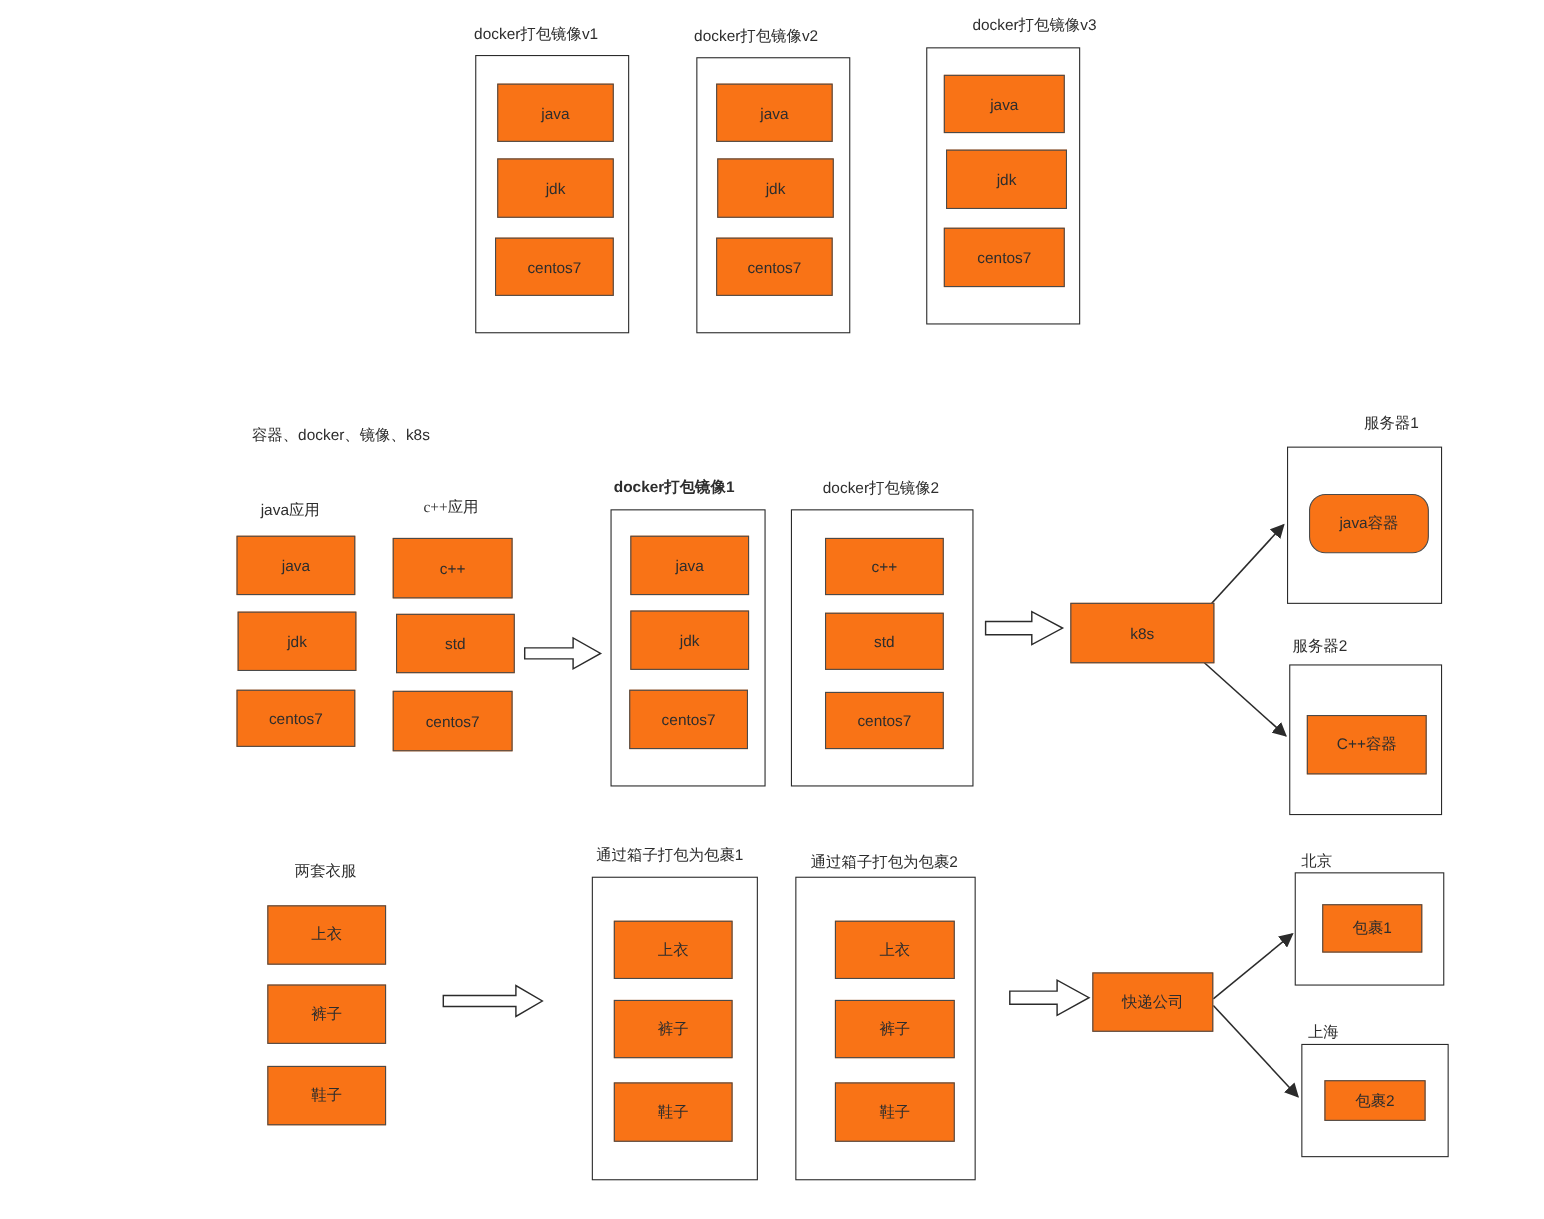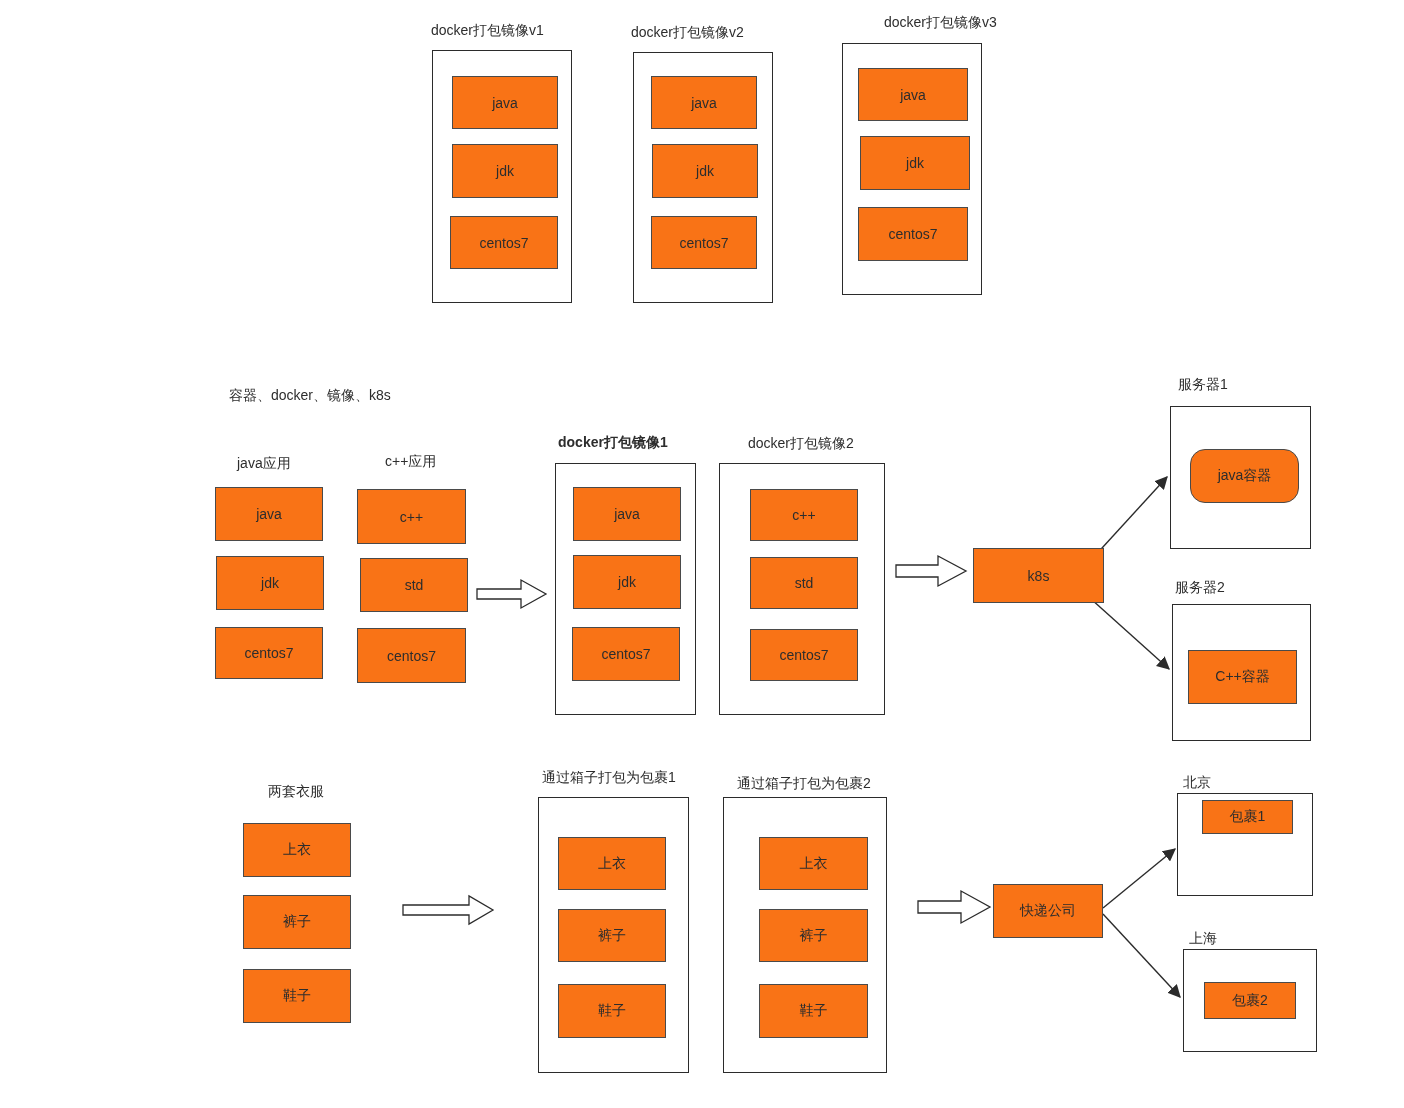--- a/index.html
+++ b/index.html
@@ -64,40 +64,40 @@
   <div class="box" style="left:860px;top:136px;width:110px;height:54px;">jdk</div>
   <div class="box" style="left:858px;top:207px;width:110px;height:54px;">centos7</div>
 
   <div class="lbl" style="left:229px;top:388px;">容器、docker、镜像、k8s</div>
 
   <div class="lbl" style="left:237px;top:456px;">java应用</div>
   <div class="box" style="left:215px;top:487px;width:108px;height:54px;">java</div>
   <div class="box" style="left:216px;top:556px;width:108px;height:54px;">jdk</div>
   <div class="box" style="left:215px;top:627px;width:108px;height:52px;">centos7</div>
 
-  <div class="lbl" style="left:385px;top:454px;">c++应用</div>
+  <div class="lbl" style="left:385px;top:454px;font-family:Liberation Serif, serif;">c++应用</div>
   <div class="box" style="left:357px;top:489px;width:109px;height:55px;">c++</div>
   <div class="box" style="left:360px;top:558px;width:108px;height:54px;">std</div>
   <div class="box" style="left:357px;top:628px;width:109px;height:55px;">centos7</div>
 
   <div class="lbl" style="left:558px;top:435px;font-weight:bold;">docker打包镜像1</div>
   <div class="container" style="left:555px;top:463px;width:141px;height:252px;"></div>
   <div class="box" style="left:573px;top:487px;width:108px;height:54px;">java</div>
   <div class="box" style="left:573px;top:555px;width:108px;height:54px;">jdk</div>
   <div class="box" style="left:572px;top:627px;width:108px;height:54px;">centos7</div>
 
   <div class="lbl" style="left:748px;top:436px;">docker打包镜像2</div>
   <div class="container" style="left:719px;top:463px;width:166px;height:252px;"></div>
   <div class="box" style="left:750px;top:489px;width:108px;height:52px;">c++</div>
   <div class="box" style="left:750px;top:557px;width:108px;height:52px;">std</div>
   <div class="box" style="left:750px;top:629px;width:108px;height:52px;">centos7</div>
 
   <div class="box" style="left:973px;top:548px;width:131px;height:55px;">k8s</div>
 
-  <div class="lbl" style="left:1178px;top:377px;">服务器1</div>
+  <div class="lbl" style="left:1240px;top:377px;">服务器1</div>
   <div class="container" style="left:1170px;top:406px;width:141px;height:143px;"></div>
   <div class="box" style="left:1190px;top:449px;width:109px;height:54px;border-radius:15px;">java容器</div>
 
   <div class="lbl" style="left:1175px;top:580px;">服务器2</div>
   <div class="container" style="left:1172px;top:604px;width:139px;height:137px;"></div>
   <div class="box" style="left:1188px;top:650px;width:109px;height:54px;">C++容器</div>
 
   <div class="lbl" style="left:268px;top:784px;">两套衣服</div>
   <div class="box" style="left:243px;top:823px;width:108px;height:54px;">上衣</div>
   <div class="box" style="left:243px;top:895px;width:108px;height:54px;">裤子</div>
@@ -112,19 +112,19 @@
   <div class="lbl" style="left:737px;top:776px;text-align:center;">通过箱子打包为包裹2</div>
   <div class="container" style="left:723px;top:797px;width:164px;height:276px;"></div>
   <div class="box" style="left:759px;top:837px;width:109px;height:53px;">上衣</div>
   <div class="box" style="left:759px;top:909px;width:109px;height:53px;">裤子</div>
   <div class="box" style="left:759px;top:984px;width:109px;height:54px;">鞋子</div>
 
   <div class="box" style="left:993px;top:884px;width:110px;height:54px;">快递公司</div>
 
   <div class="lbl" style="left:1183px;top:775px;">北京</div>
   <div class="container" style="left:1177px;top:793px;width:136px;height:103px;"></div>
-  <div class="box" style="left:1202px;top:800px;width:91px;height:34px;">包裹1</div>
+  <div class="box" style="left:1202px;top:822px;width:91px;height:44px;">包裹1</div>
 
   <div class="lbl" style="left:1189px;top:931px;">上海</div>
   <div class="container" style="left:1183px;top:949px;width:134px;height:103px;"></div>
   <div class="box" style="left:1204px;top:982px;width:92px;height:37px;">包裹2</div>
 
 </div>
 
 </body></html>

